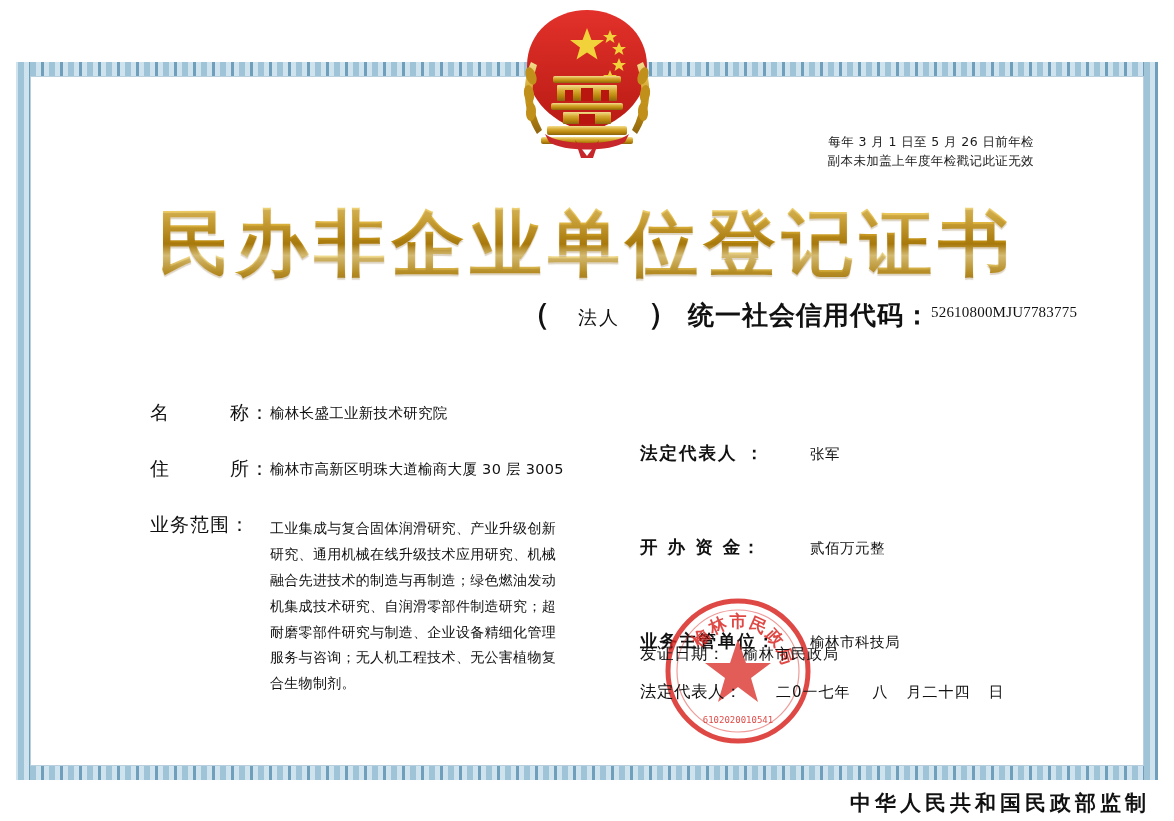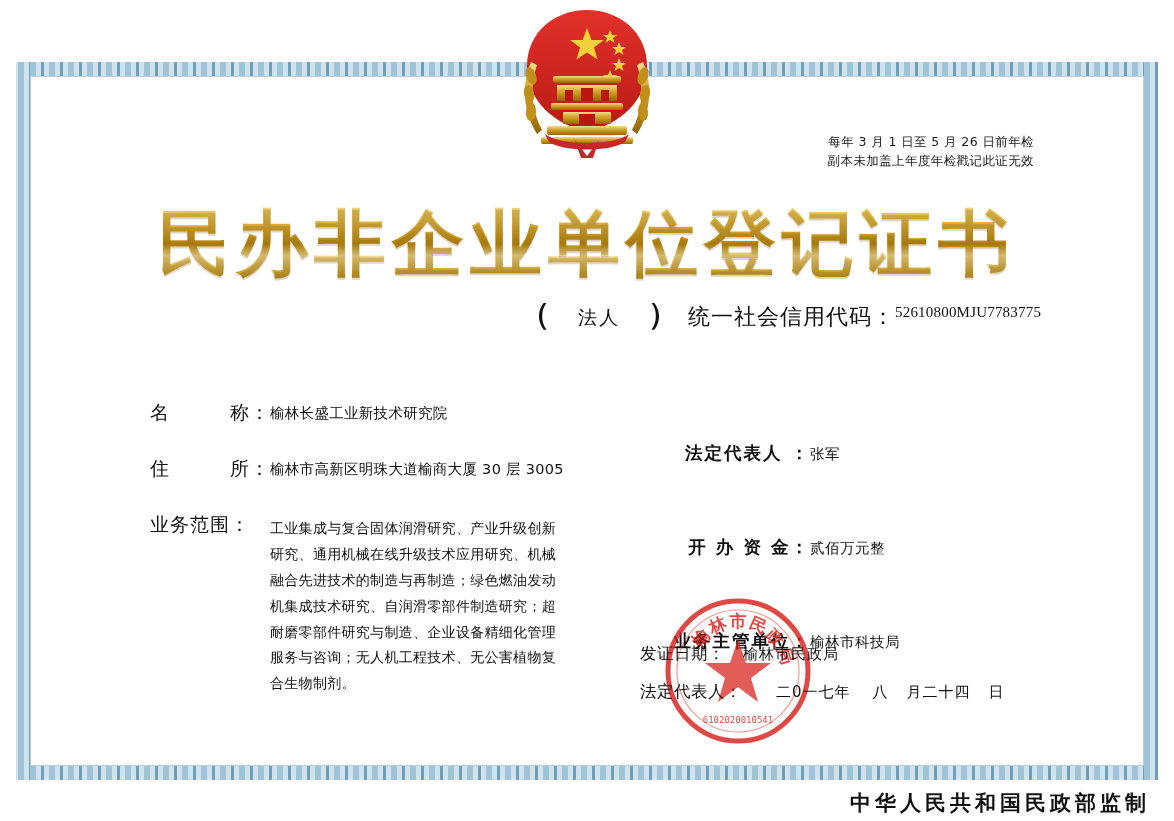--- a/index.html
+++ b/index.html
@@ -117,24 +117,24 @@
     font-size: 30px;
     font-weight: 600;
   }
   .legal-person {
     font-size: 19px;
     letter-spacing: 2px;
     padding: 0 28px;
     font-weight: 500;
   }
   .credit-label {
-    font-size: 22px;
+    font-size: 26px;
     letter-spacing: 1px;
     margin-left: 10px;
-    font-weight: 400;
+    font-weight: 700;
   }
   .credit-code {
     font-family: "Liberation Serif", serif;
     font-size: 15px;
     letter-spacing: 0.2px;
     position: relative;
     top: -7px;
   }
 
   
@@ -173,21 +173,20 @@
   }
 
   
   .fields-right {
     position: absolute;
     left: 640px;
     top: 405px;
     width: 430px;
     font-family: "DejaVu Sans", sans-serif;
     color: #111;
-    text-align: right;
   }
   .rf-row {
     display: flex;
     align-items: baseline;
     margin-bottom: 34px;
   }
   .rf-label {
     font-size: 17.5px;
     font-weight: 600;
     letter-spacing: 2px;

